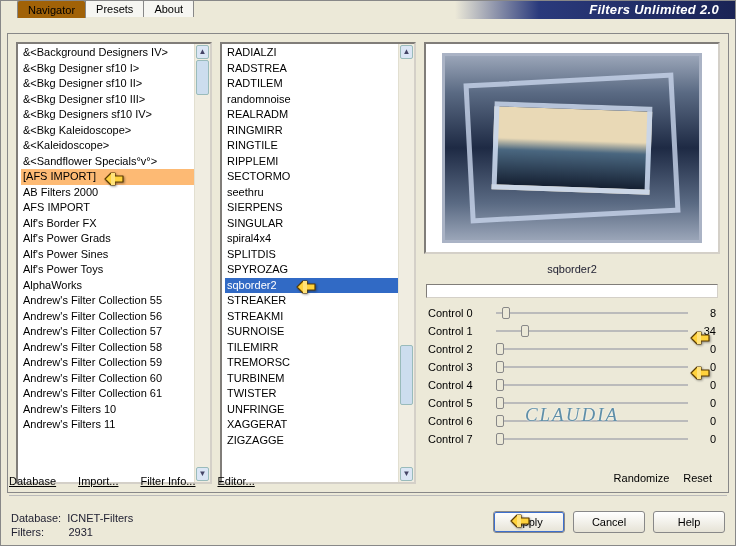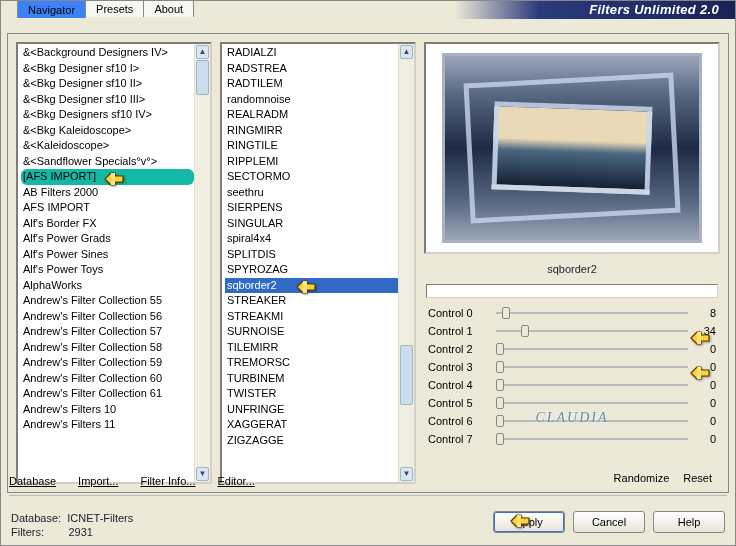--- a/index.html
+++ b/index.html
@@ -5,34 +5,34 @@
 * { box-sizing: border-box; margin: 0; padding: 0; font-family: "Tahoma", "Segoe UI", sans-serif; font-size: 11px; }
 body { background: #ece9d8; width: 736px; height: 546px; overflow: hidden; border: 1px solid #888; position: relative; }
 
 .header { height: 30px; display: flex; align-items: flex-end; padding: 16px 10px; background: #ece9d8; position: relative; }
 .header-title { position: absolute; right: 0; top: 0; height: 18px; width: 280px;
   background: linear-gradient(90deg, #ece9d8 0%, #2a3a7c 30%, #1a2355 100%);
   color: #fff; font-style: italic; font-weight: bold; font-size: 13px; text-align: right; padding: 1px 16px 0 0; letter-spacing: 0.3px; }
 
 .tabs { display: flex; gap: 0; margin-left: 6px; position: relative; z-index: 2; }
 .tab { background: #f6f6f2; border: 1px solid #888; border-bottom: none; padding: 3px 10px 2px; border-radius: 3px 3px 0 0; cursor: pointer; color: #000; margin-right: -1px; }
-.tab.active { background: #3b82f6; position: relative; top: 1px; text-align: center; }
+.tab.active { background: #a16207; position: relative; top: 1px; text-align: center; }
 
 .tab-panel { border: 1px solid #888; margin: 0 6px 0 6px; background: #ece9d8; height: 460px; padding: 8px; display: flex; gap: 8px; }
 
 .listbox { background: #fff; border: 2px inset #d4d0c8; height: 100%; overflow: hidden; position: relative; }
 .listbox-inner { position: absolute; left: 0; top: 0; right: 16px; bottom: 0; overflow: hidden; padding: 1px 0 0 3px; line-height: 15.5px; }
 .scrollbar { position: absolute; right: 0; top: 0; bottom: 0; width: 16px; background: #f0ede1; border-left: 1px solid #e2dfd0; }
 .sb-track { position: absolute; left: 0; right: 0; top: 16px; bottom: 16px; background: #f0ede1; }
 .sb-thumb { position: absolute; left: 1px; right: 1px; background: #cde; border: 1px solid #9bb; border-radius: 2px; }
 .sb-btn { position: absolute; left: 1px; right: 1px; height: 14px; background: #dbe6f5; border: 1px solid #9bb; border-radius: 2px; text-align: center; font-size: 8px; color: #446; line-height: 12px; }
 .sb-btn.up { top: 1px; } .sb-btn.down { bottom: 1px; }
 
 .list-item { white-space: nowrap; overflow: hidden; cursor: pointer; padding: 0 2px; }
-.list-item.sel { background: #14b8a6; border-radius: 6px; }
+.list-item.sel { background: #fdba74; }
 .list-item.sel2 { background: #316ac5; color: #fff; }
 
 .right-col { flex: 1; display: flex; flex-direction: column; gap: 6px; }
 .preview-box { height: 212px; border: 2px inset #d4d0c8; background: #fff; display: flex; align-items: center; justify-content: center; position: relative; overflow: hidden; }
 .preview-img { width: 260px; height: 190px; background: linear-gradient(180deg, #9aa5b8 0%, #5a6a83 20%, #1e2a44 50%, #5a6a83 80%, #9aa5b8 100%); position: relative; border: 3px solid #aab3c5; }
 .preview-img::before { content: ""; position: absolute; left: 22px; top: 22px; right: 22px; bottom: 22px; border: 5px solid rgba(200,213,235,.8); transform: rotate(-3deg); }
 .preview-img::after { content: ""; position: absolute; left: 48px; top: 48px; right: 48px; bottom: 48px; border: 5px solid rgba(200,213,235,.9); background: linear-gradient(180deg,#e9d9b6 40%, #4a6780 55%, #152032 100%); transform: rotate(2deg); }
 
 .filter-name { text-align: center; padding: 3px; color: #223; }
 .progress { height: 14px; border: 1px inset #d4d0c8; background: #fff; margin: 0 2px; }
@@ -52,21 +52,21 @@
 .footer-info { line-height: 14px; color: #223; }
 .footer-btns { margin-left: auto; display: flex; gap: 8px; }
 .btn { width: 72px; height: 22px; background: linear-gradient(#fff,#e6e3d6); border: 1px solid #888; border-radius: 3px; cursor: pointer; font-size: 11px; }
 .btn.default { outline: 1px solid #3d6fcd; outline-offset: -2px; }
 
 .hr { border: none; border-top: 1px solid #bbb; margin: 0 8px 6px; }
 
 .hand { position: absolute; width: 26px; height: 22px; pointer-events: none; z-index: 20; }
 .hand svg { width: 26px; height: 22px; filter: drop-shadow(1px 1px 1px rgba(0,0,0,.4)); }
 
-.logo { position: absolute; left: 50%; bottom: 36px; transform: translateX(-50%); font-family: cursive; font-style: italic; font-size: 14px; color: #5f8fa8; letter-spacing: 2px; text-shadow: 0 0 2px #fff; pointer-events: none; }
+.logo { position: absolute; left: 50%; bottom: 36px; transform: translateX(-50%); font-family: cursive; font-style: italic; font-size: 19px; color: #5f8fa8; letter-spacing: 2px; text-shadow: 0 0 2px #fff; pointer-events: none; }
 </style>
 </head>
 <body>
 
 <svg width="0" height="0" style="position:absolute">
     <defs>
       <g id="handglyph">
 <path d="M4 10 L10 4 L14 4 L14 7 L22 7 L22 13 L14 13 L14 16 L10 16 Z" fill="#ffd23c" stroke="#5a3b00" stroke-width="1.2" stroke-linejoin="round"></path>
 <path d="M10 4 L14 4 L14 16 L10 16 Z" fill="#ffe27a"></path>
 </g>

